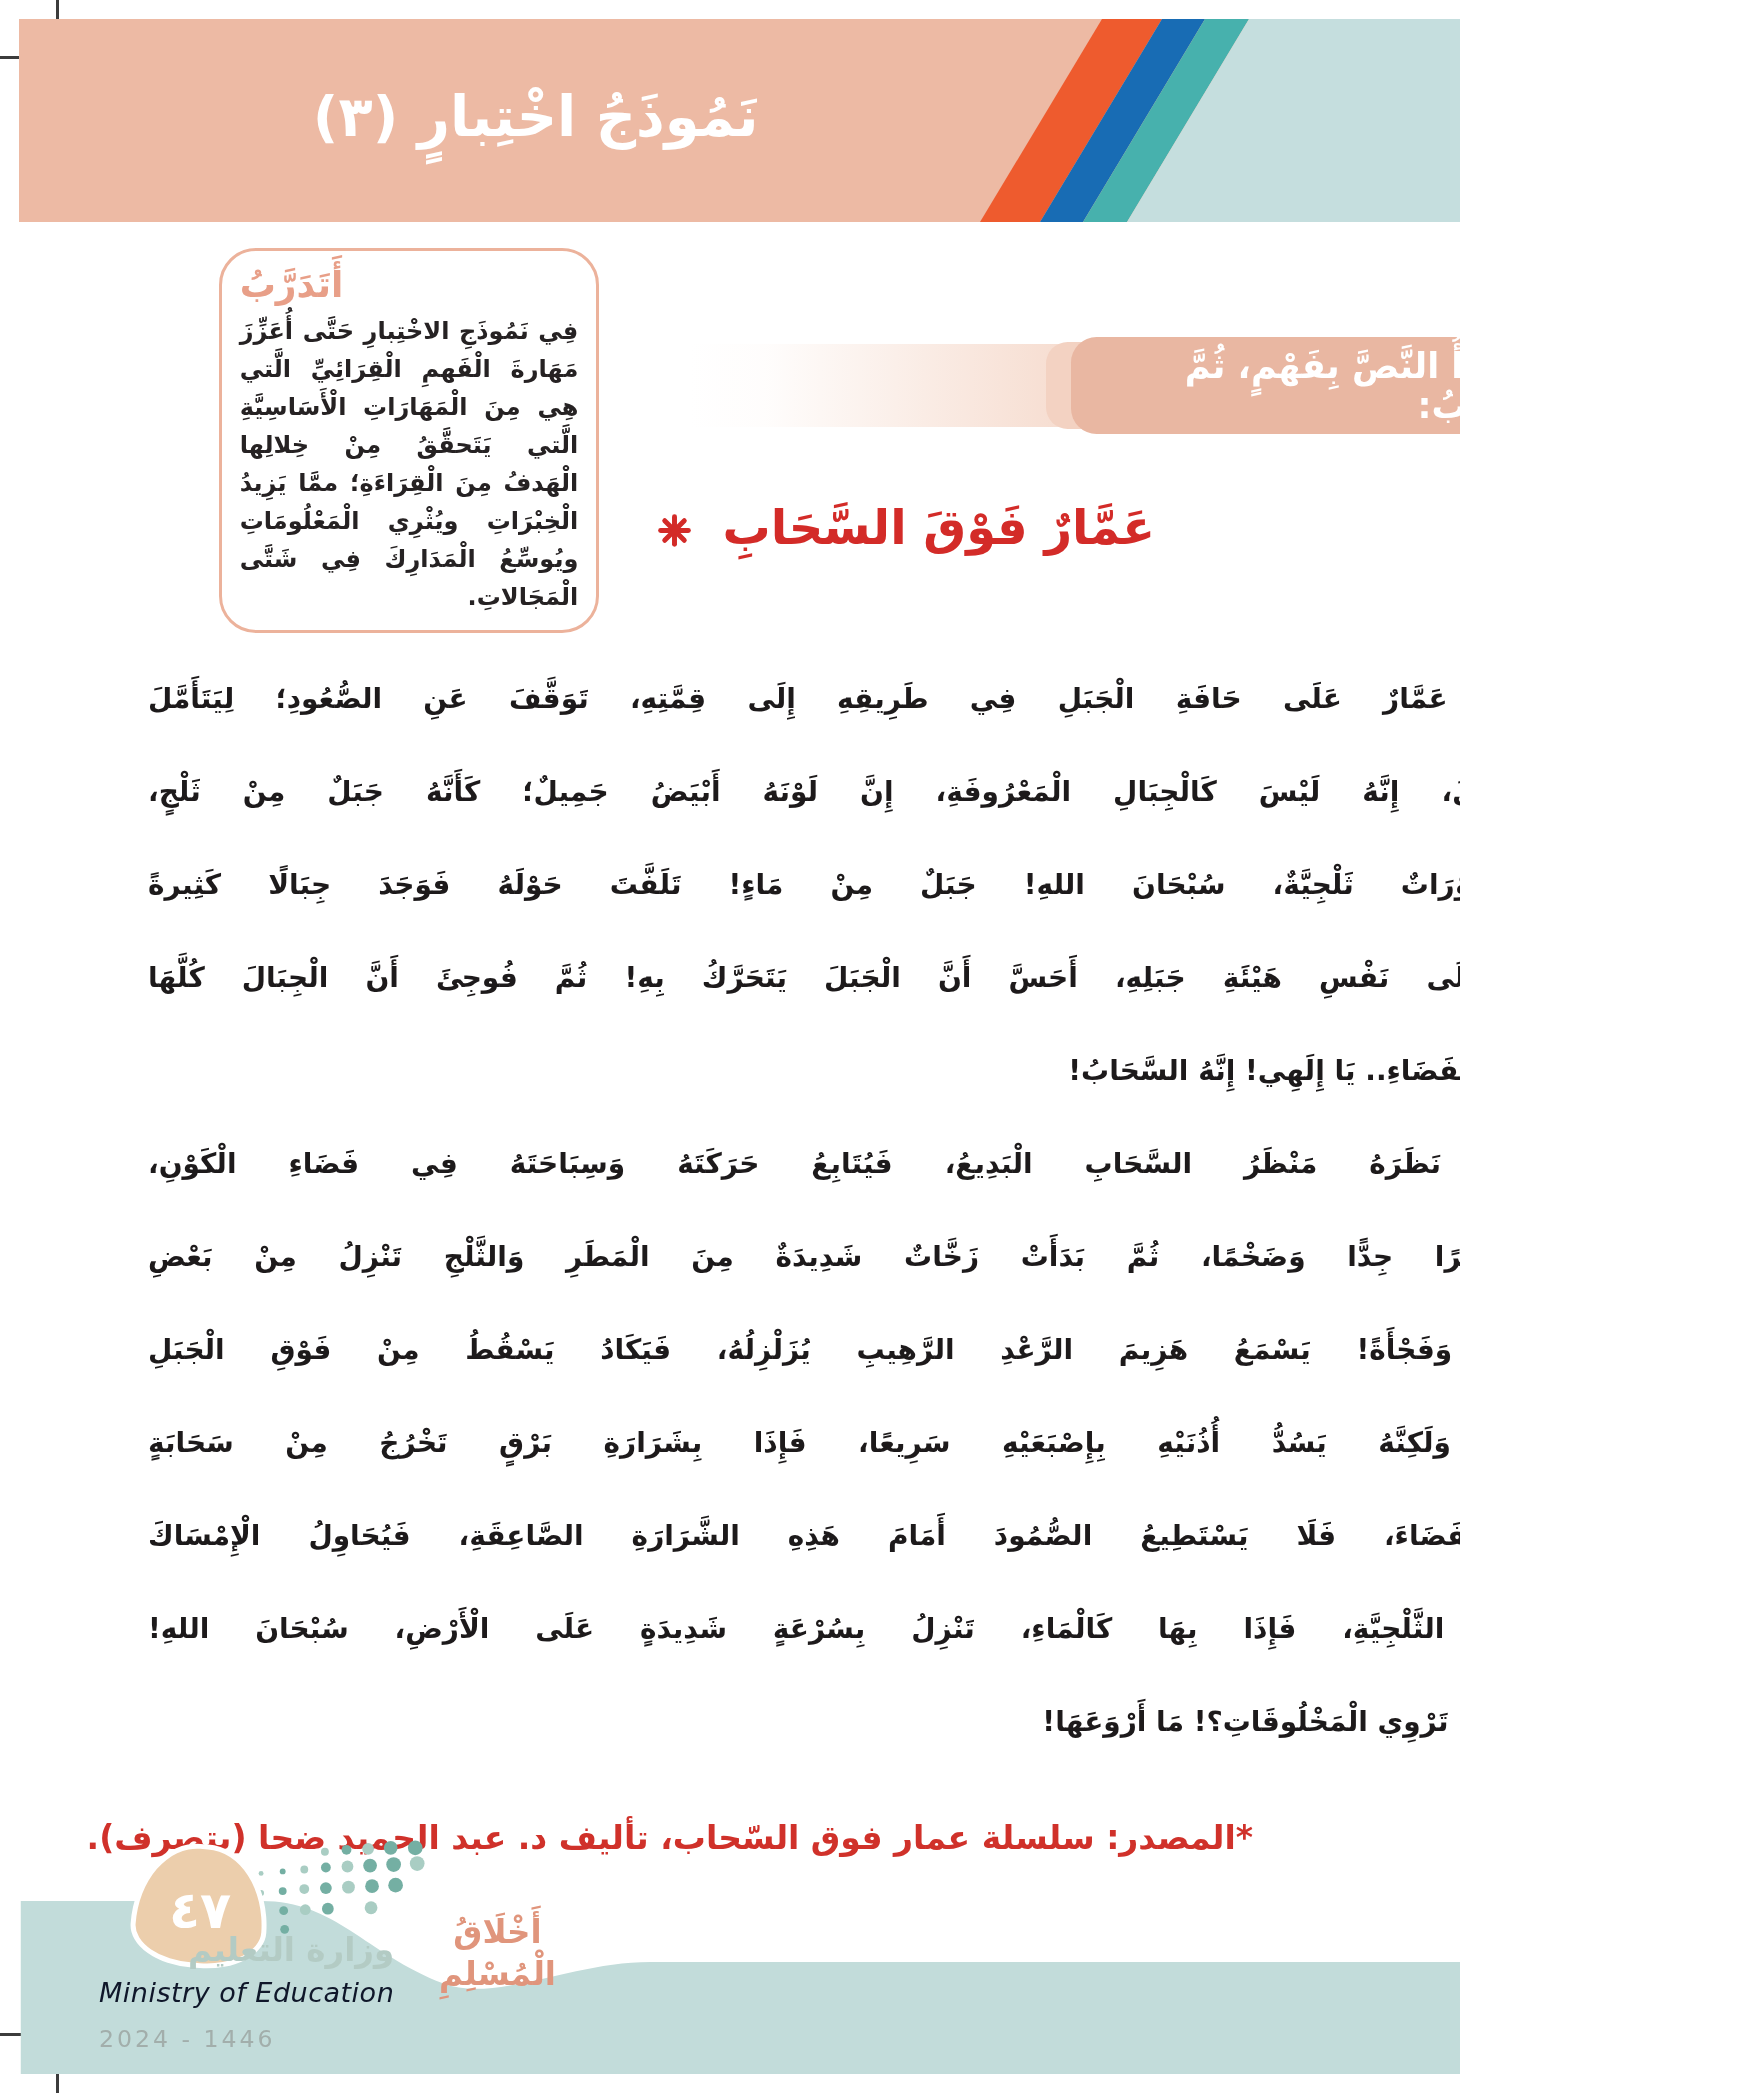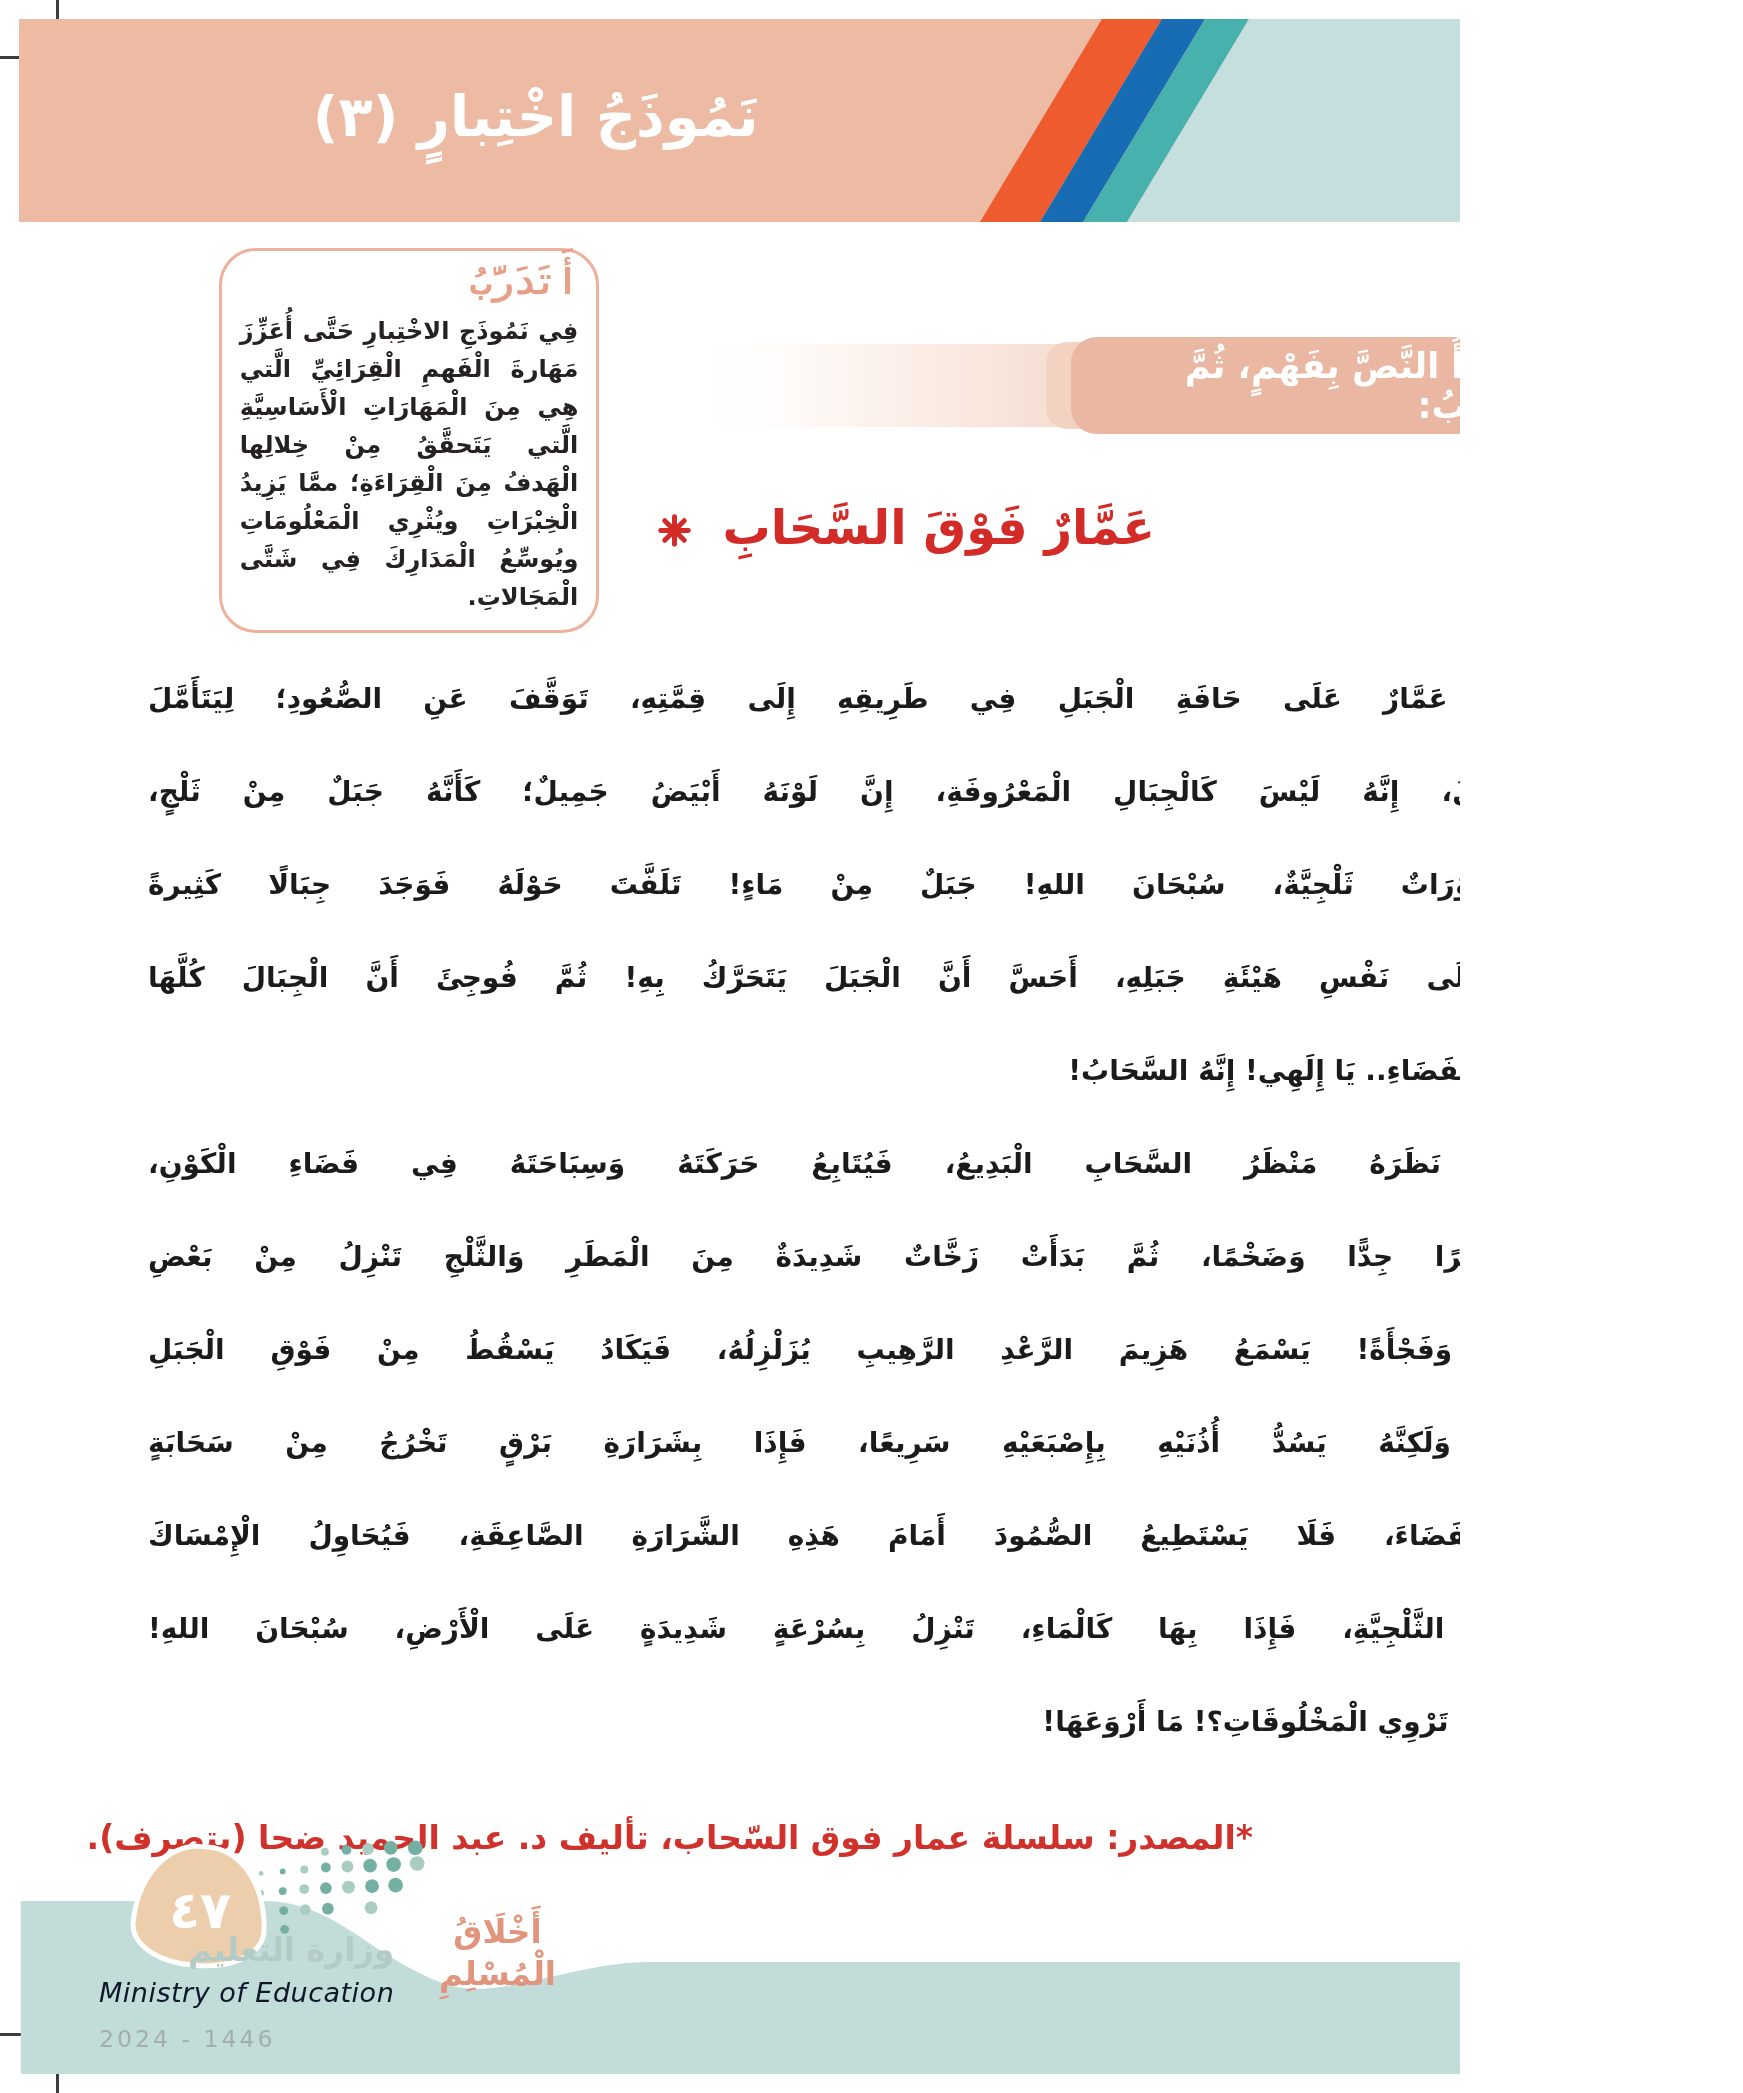--- a/index.html
+++ b/index.html
@@ -23,22 +23,22 @@
     position:absolute;left:0;top:63px;width:1034px;text-align:center;
     color:#fff;font-size:56px;font-weight:bold;margin:0;line-height:1.25;
   }
   
   .practice{
     position:absolute;left:219px;top:248px;width:380px;min-height:367px;box-sizing:border-box;
     background:#fff;border:3.9px solid var(--box_border,#ecb29b);border-radius:37px;
     padding:11.8px 17.7px 13.8px 17.7px;
   }
   .practice-heading{
-    text-align:right;color:var(--practice_heading,#e89f88);font-size:36px;font-weight:bold;
-    margin:0 0 5.9px 0;line-height:1.2;font-family:Liberation Mono, monospace;
+    text-align:left;color:var(--practice_heading,#e89f88);font-size:36px;font-weight:bold;
+    margin:0 0 5.9px 0;line-height:1.2;
   }
   .practice-body{
     margin:0;color:#262223;font-size:24px;font-weight:bold;line-height:38px;
     text-align:justify;
   }
   
   .fade-strip{
     position:absolute;left:690px;top:344px;width:386px;height:83px;
     background:linear-gradient(to left,#f6dccf,rgba(253,246,242,0.25) 80%,rgba(255,255,255,0));
   }

